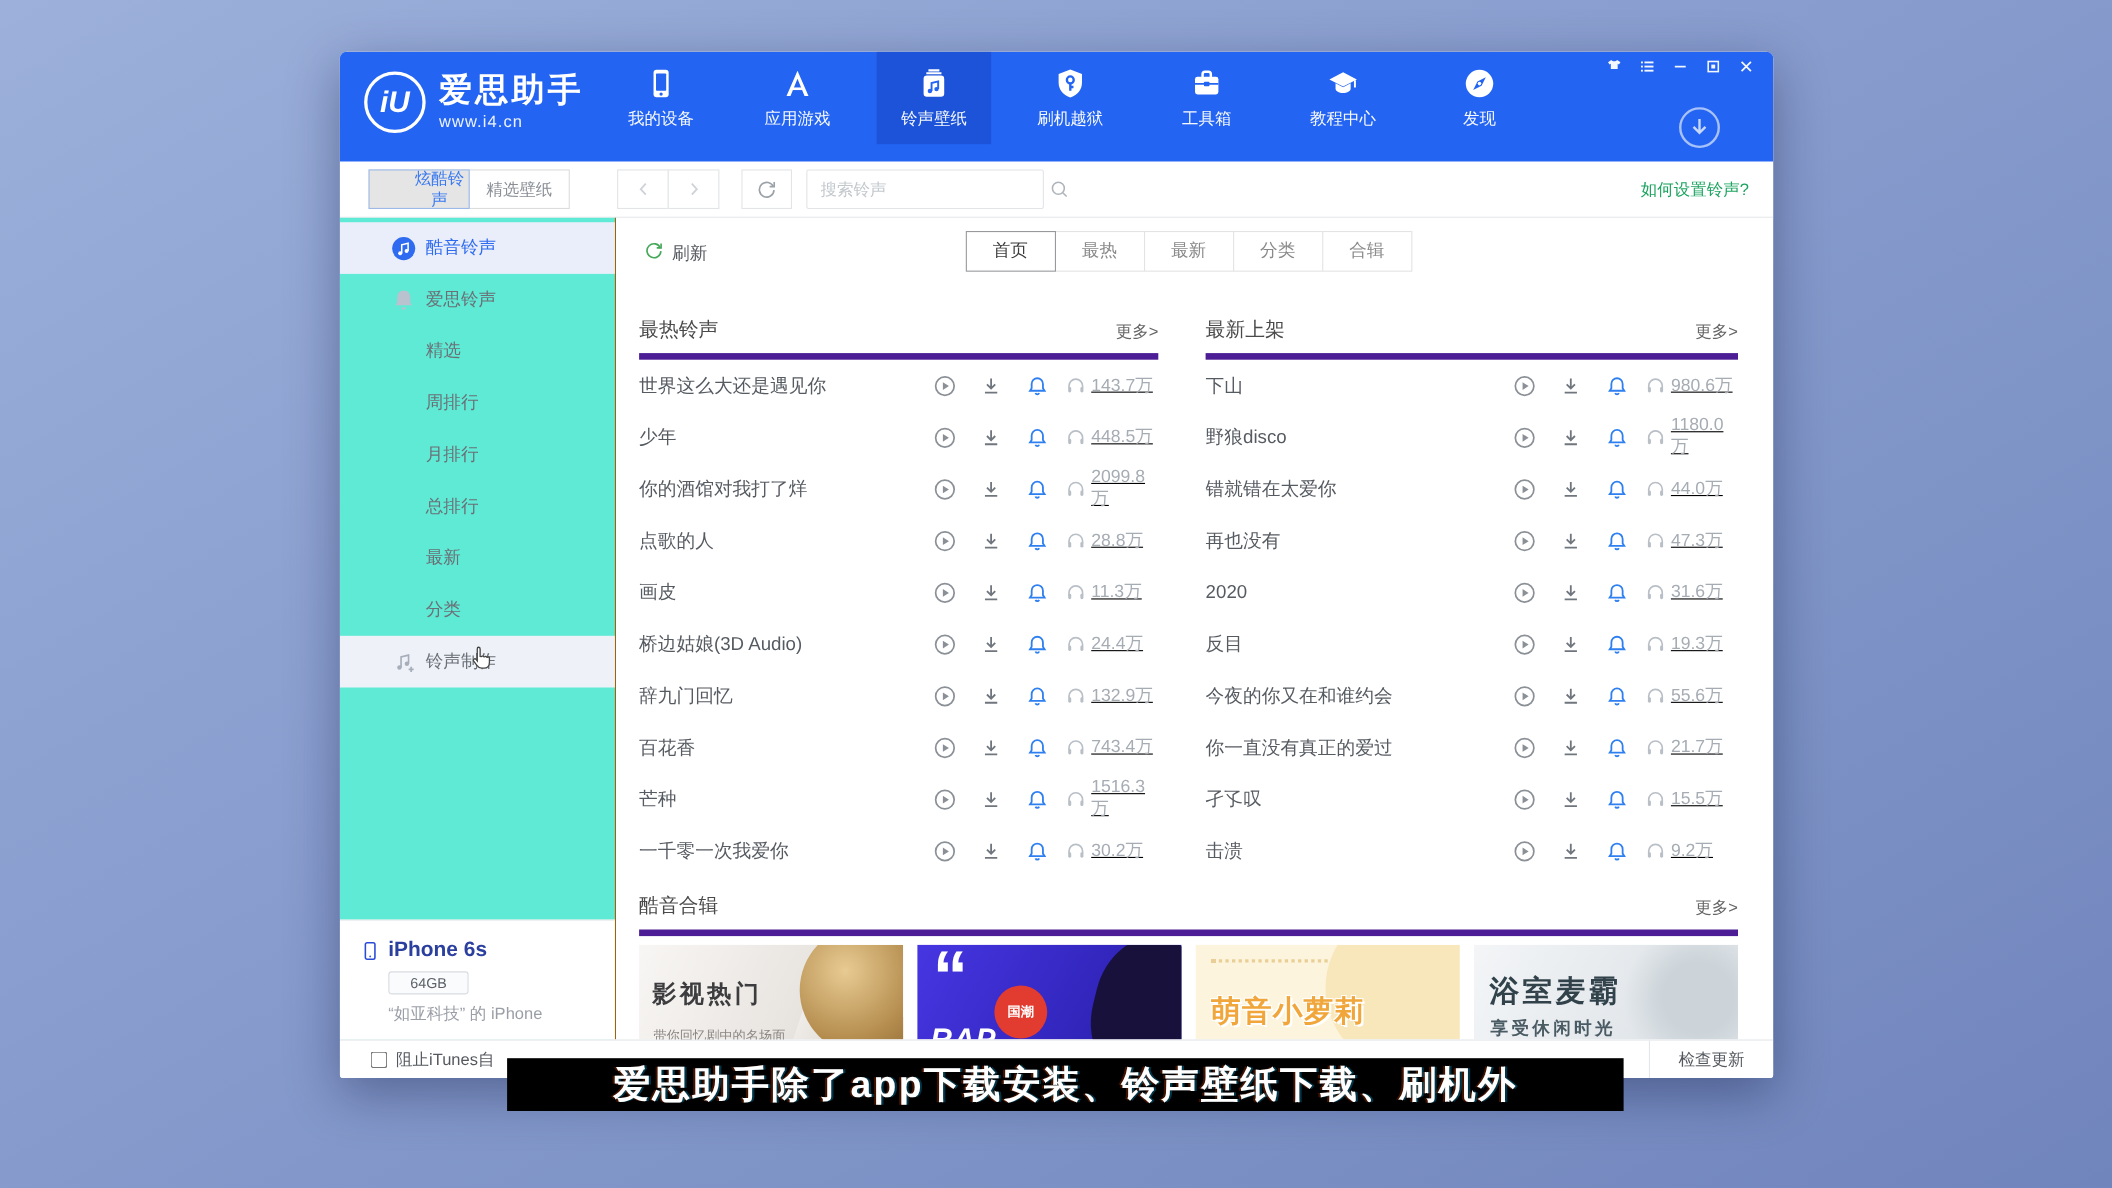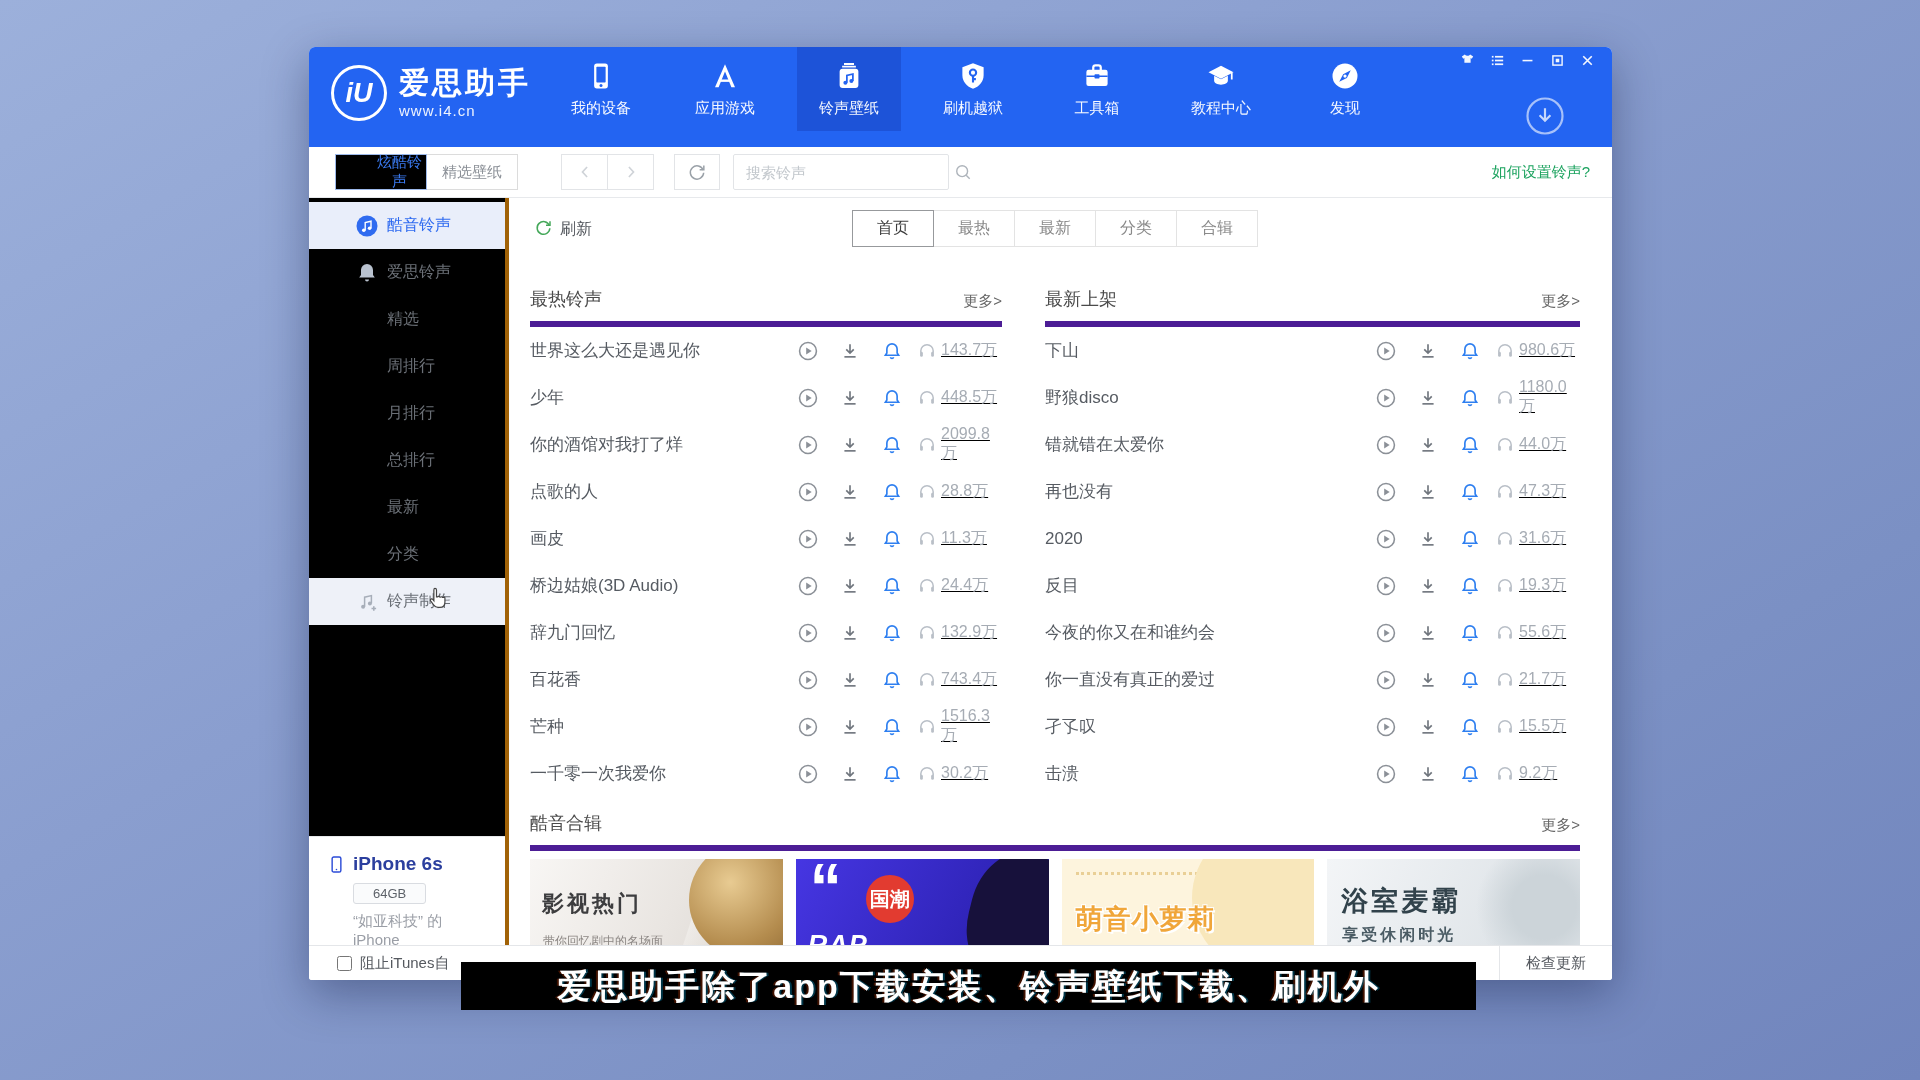--- a/index.html
+++ b/index.html
@@ -32,21 +32,21 @@
   .win-btn svg { width:17px; height:17px; }
   .dl-circle { position:absolute; right:46px; top:48px; width:42px; height:42px; cursor:pointer; }
   .dl-circle svg { width:42px; height:42px; }
 
   
   .toolbar { position:relative; height:51px; background:#fff; border-bottom:1px solid #e7e9ec; }
   .view-tabs { position:absolute; left:26px; top:7px; display:flex; }
   .view-tab { width:92px; height:36px; border:1px solid #dcdcdc; background:#fff; color:#8a8f96;
               font-size:15px; display:flex; align-items:center; justify-content:center; cursor:pointer; }
   .view-tab + .view-tab { margin-left:-1px; }
-  .view-tab.active { border-color:#9db9ea; background:#000000; color:#3a7af0; z-index:1;padding-left:37px; }
+  .view-tab.active { border-color:#9db9ea; background:#e5e5e5; color:#3a7af0; z-index:1;padding-left:37px; }
   .hist-group { position:absolute; left:252px; top:7px; display:flex; }
   .hist-btn { width:47px; height:36px; border:1px solid #e2e4e7; background:#fff;
               display:flex; align-items:center; justify-content:center; cursor:pointer; }
   .hist-btn + .hist-btn { margin-left:-1px; }
   .hist-btn svg { width:20px; height:20px; }
   .refresh-small { position:absolute; left:365px; top:7px; width:46px; height:36px;
                    border:1px solid #e2e4e7; background:#fff; display:flex; align-items:center;
                    justify-content:center; cursor:pointer; }
   .refresh-small svg { width:20px; height:20px; }
   .searchbox { position:absolute; left:424px; top:7px; width:216px; height:36px;
@@ -54,21 +54,21 @@
   .searchbox input { flex:1; border:0; outline:none; padding:0 8px 0 12px; font-size:15px; color:#444;
                      font-family:inherit; background:transparent; }
   .searchbox input::placeholder { color:#c3c8cd; }
   .search-icon { width:20px; height:20px; margin-right:10px; }
   .search-icon svg { width:20px; height:20px; }
   .help-link { position:absolute; right:22px; top:16px; color:#1ca35f; font-size:15px;
                cursor:pointer; }
 
   
   .body-row { display:flex; height:747px; }
-  .sidebar { position:relative; width:200px; border-right:4px solid #a16207; background:#000000; }
+  .sidebar { position:relative; width:251px; border-right:1px solid #a16207; background:#5eead4; }
   .side-items { position:relative; padding-top:4px; }
   .side-item { height:47px; display:flex; align-items:center; padding-left:46px; cursor:pointer; }
   .side-ico { width:24px; height:24px; margin-right:8px; flex:none; }
   .side-ico svg { width:24px; height:24px; }
   .side-label { font-size:16px; color:#6b7077; }
   .side-item.active { background:#e9eefa; }
   .side-item.active .side-label { color:#2f6bf0; }
   .side-item.hover { background:#eef1f8; }
   .hand-cursor { position:absolute; left:116px; top:388px; width:26px; height:26px; pointer-events:none; }
   .hand-cursor svg { width:26px; height:26px; }
@@ -130,22 +130,22 @@
   .theme-film .cov-title { position:absolute; left:12px; top:30px; font-size:22px; font-weight:800;
                            color:#3d3d3f; letter-spacing:3px; }
   .theme-film .cov-sub { position:absolute; left:13px; top:74px; font-size:12px; color:#8b8683; }
   .theme-rap { background:linear-gradient(120deg,#4636e2 0%,#2d22b4 75%); }
   .theme-rap::before { content:"\201C"; position:absolute; left:14px; top:-4px; font-size:64px;
                        color:#fff; font-weight:800; line-height:1; }
   .theme-rap::after { content:""; position:absolute; right:-20px; top:-6px; width:100px; height:130px;
                       border-radius:45%; background:#17113b; transform:rotate(14deg); }
   .theme-rap .cov-title { position:absolute; left:12px; bottom:8px; font-size:27px; font-weight:800;
                           font-style:italic; color:#fff; letter-spacing:1px; }
-  .theme-rap .cov-sub { position:absolute; left:70px; top:16px; width:48px; height:48px; border-radius:50%;
-                        background:#e23b30; color:#fff; font-weight:700; font-size:20px;
+  .theme-rap .cov-sub { position:absolute; left:70px; top:37px; width:48px; height:48px; border-radius:50%;
+                        background:#e23b30; color:#fff; font-weight:700; font-size:12px;
                         display:flex; align-items:center; justify-content:center; z-index:1; }
   .theme-loli { background:#fdf4dd; }
   .theme-loli::before { content:""; position:absolute; left:14px; top:13px; width:55%; height:0;
                         border-top:3px dotted #e9cf96; }
   .theme-loli::after { content:""; position:absolute; right:-28px; top:-36px; width:150px; height:150px;
                        border-radius:50%; background:#f8e7bb; }
   .theme-loli .cov-title { position:absolute; left:14px; top:42px; font-size:27px; font-weight:800;
                            color:#f0a63a; letter-spacing:1px; z-index:1;
                            text-shadow:2px 2px 0 #fff,-1px -1px 0 #fff,1px -1px 0 #fff,-1px 1px 0 #fff; }
   .theme-bath { background:linear-gradient(115deg,#f3f5f7 0%,#e0e5e9 70%); }

